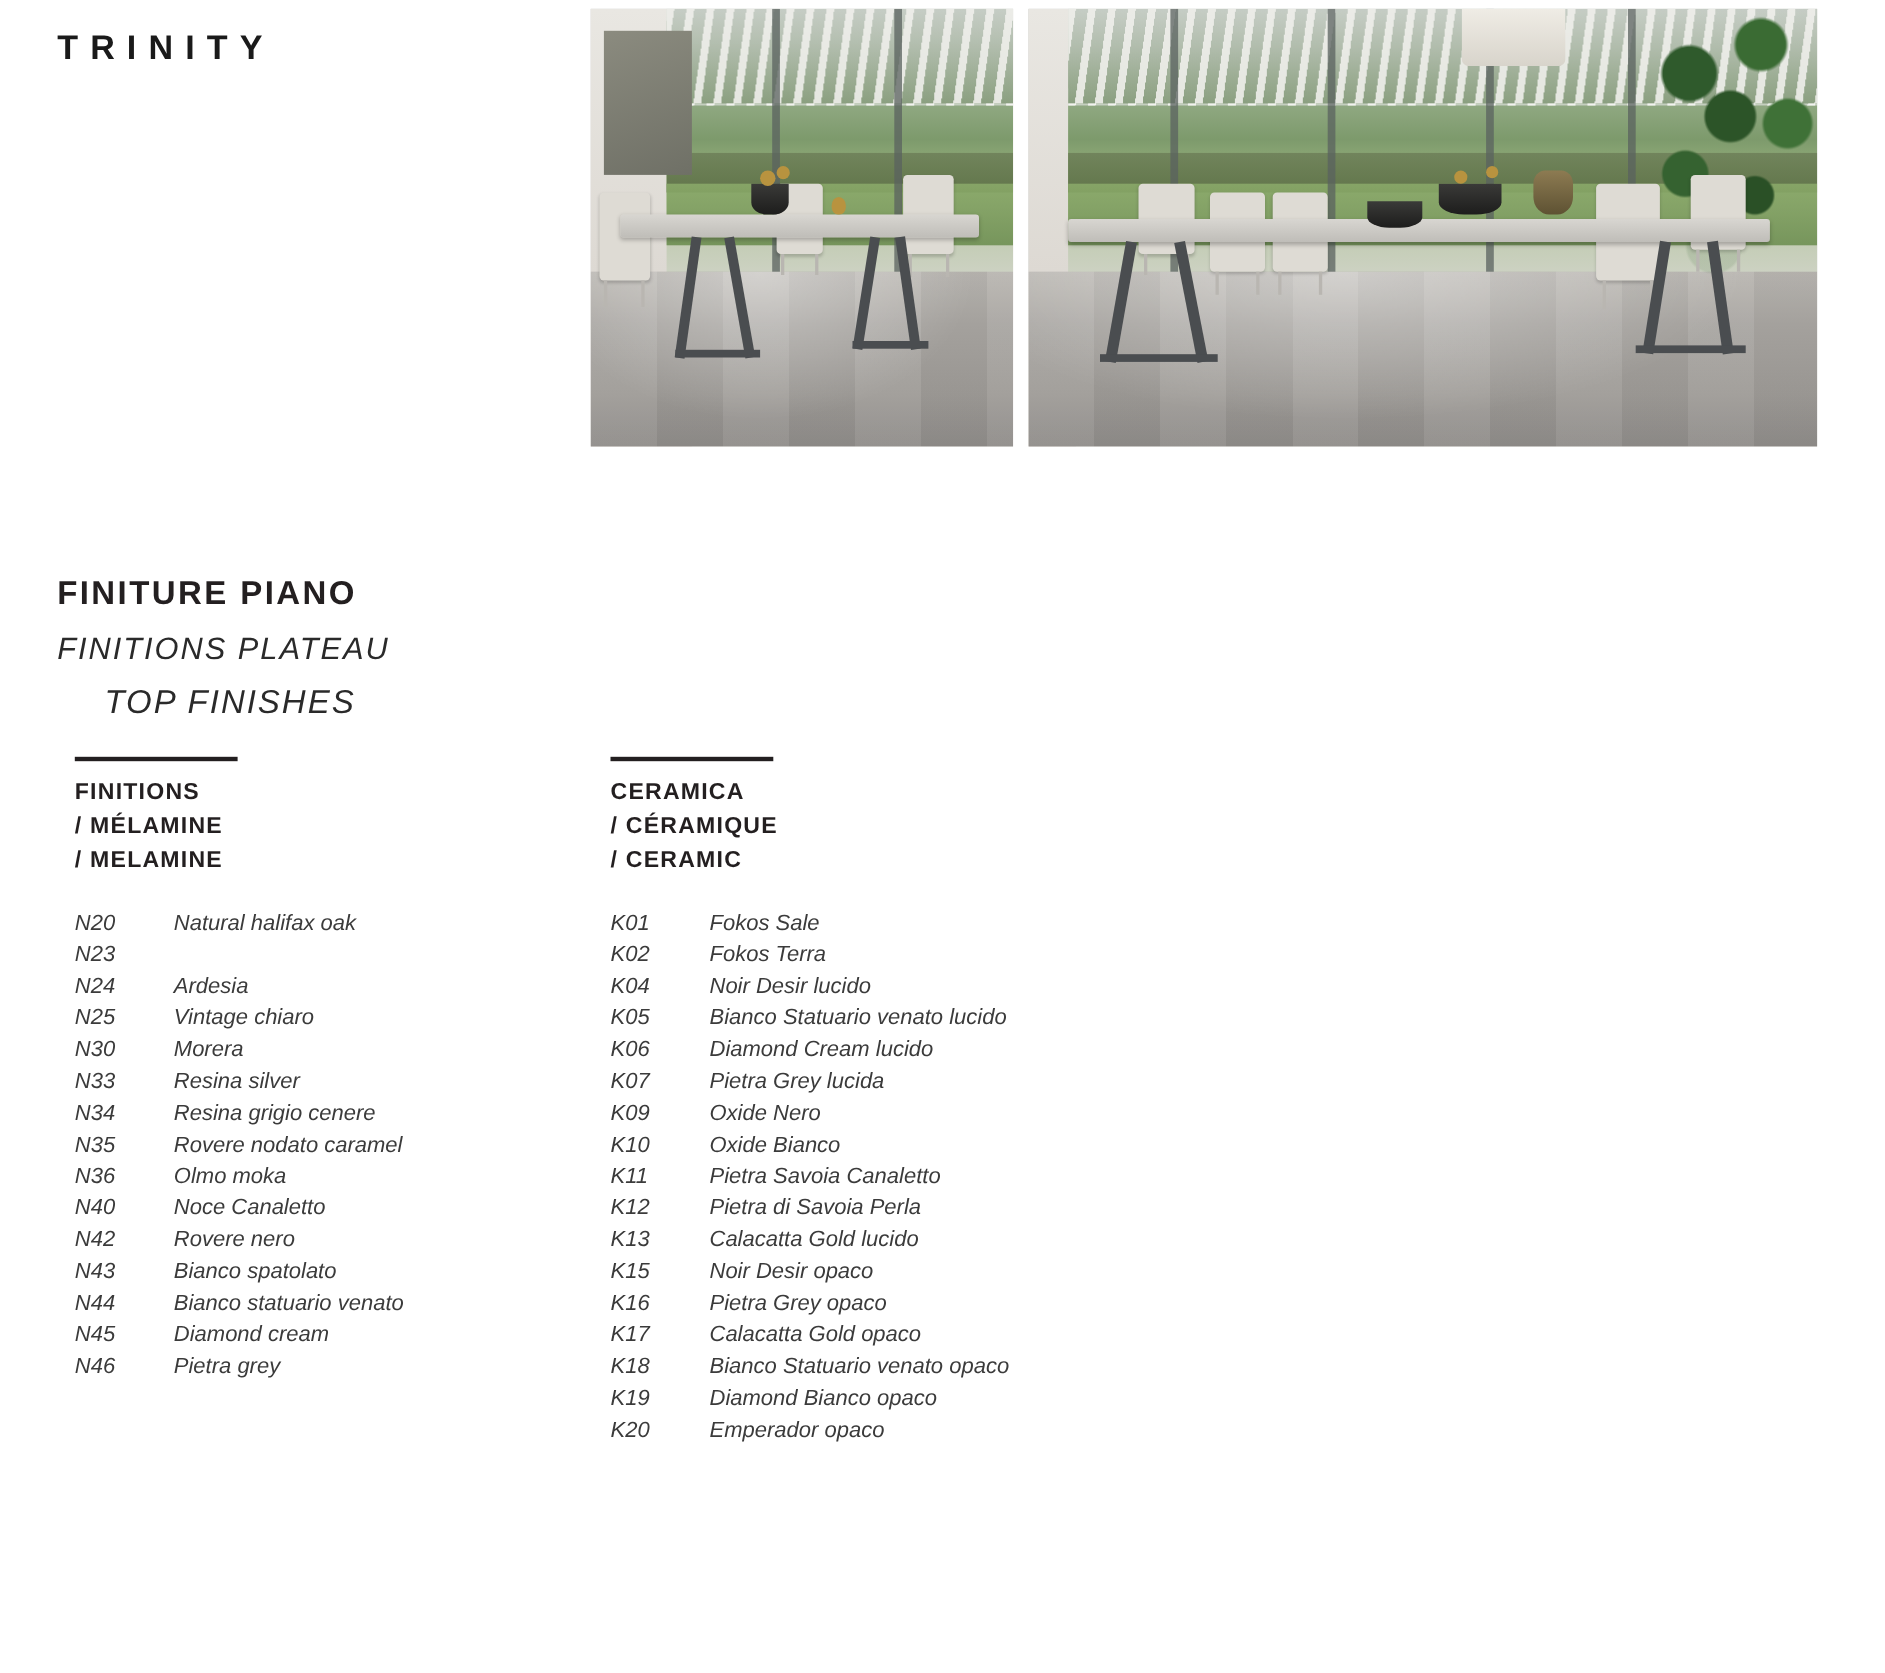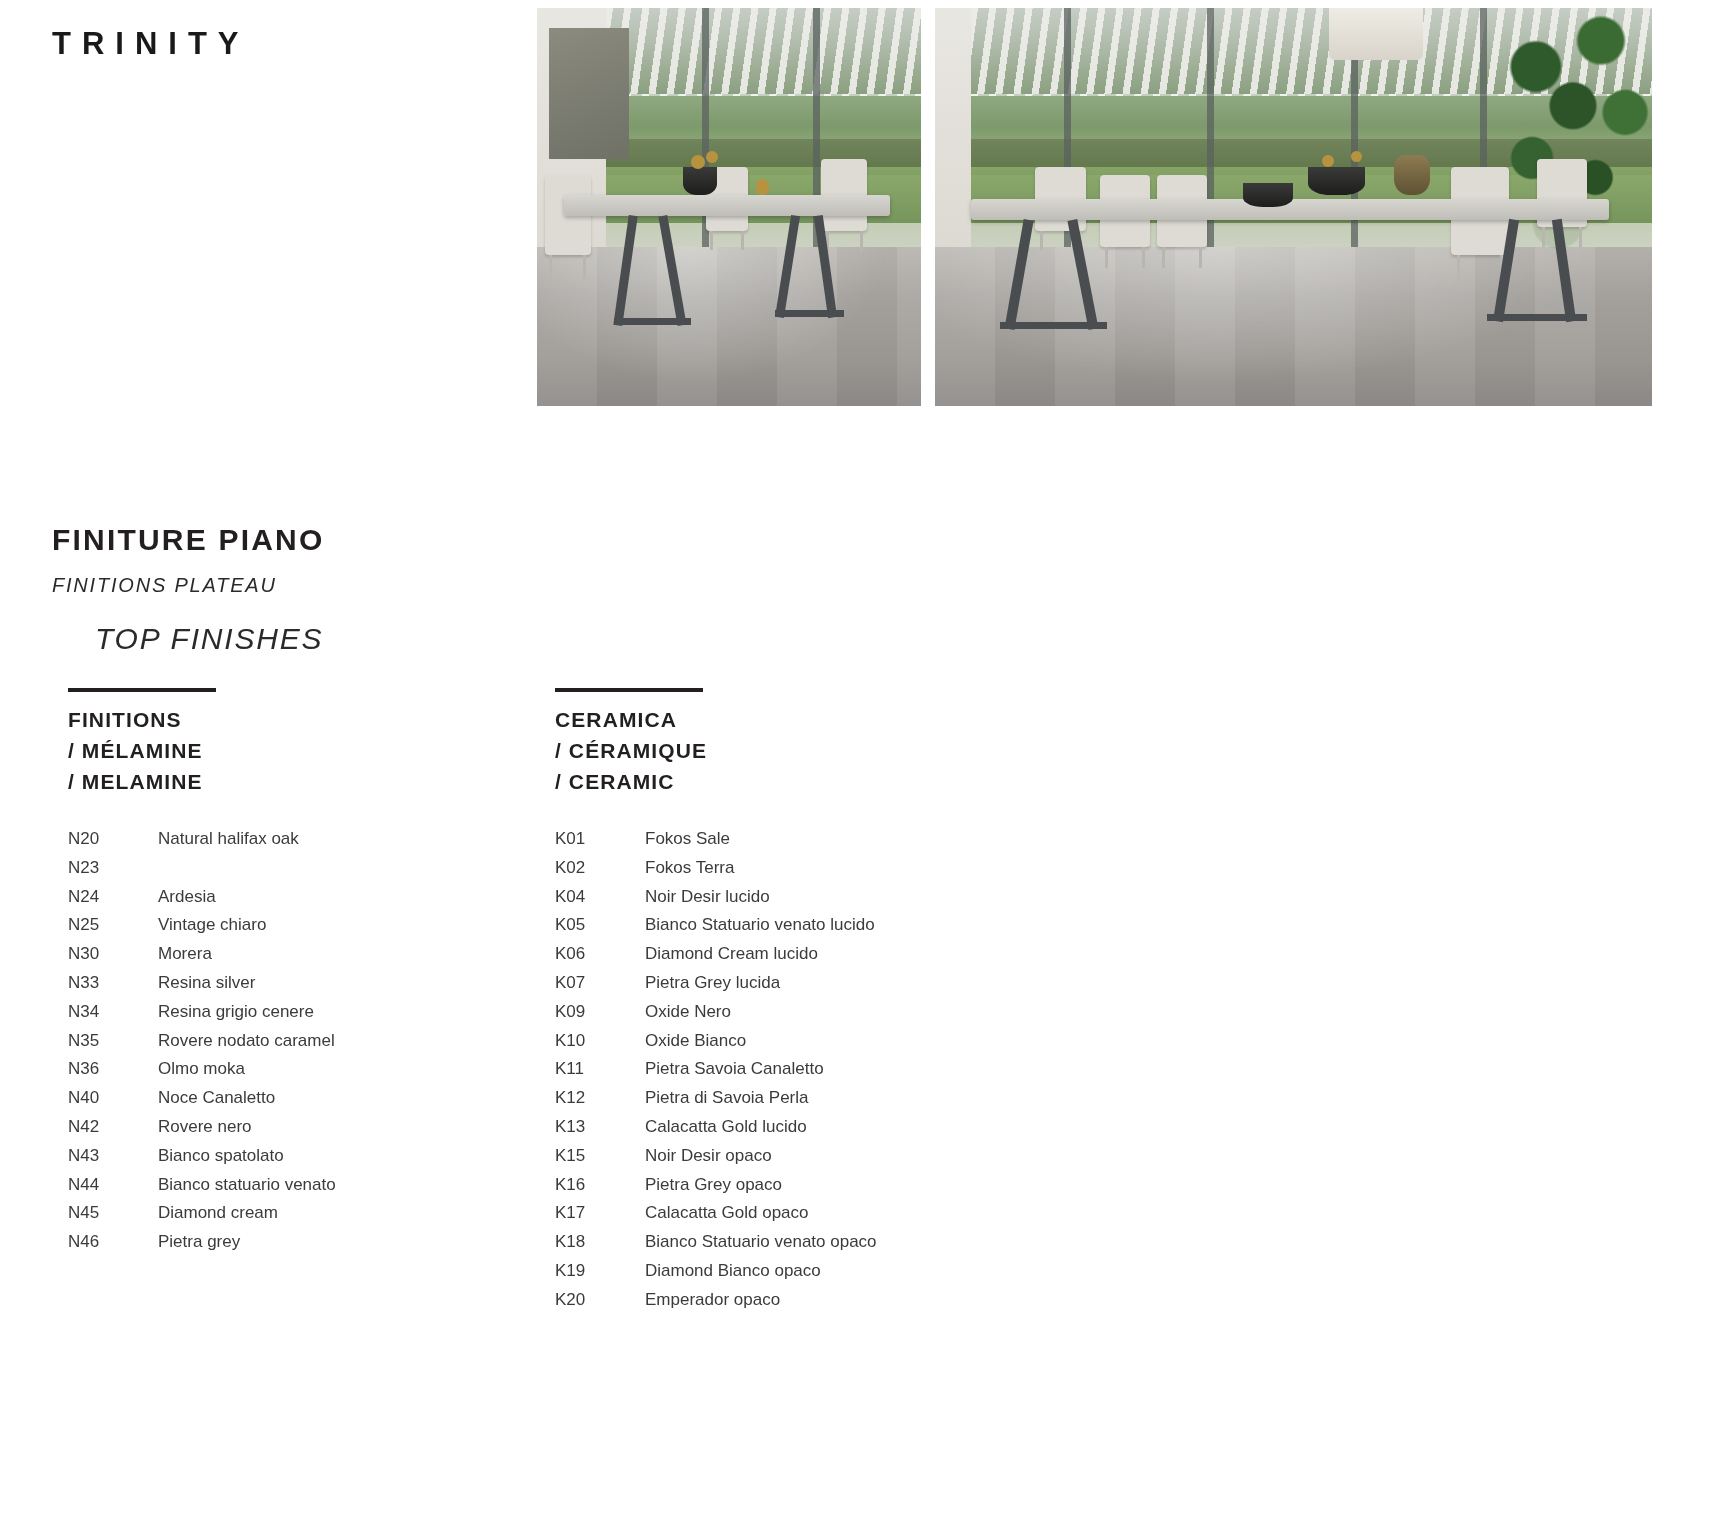--- a/index.html
+++ b/index.html
@@ -127,21 +127,21 @@
     border-radius: 0 0 6px 6px;
   }
 
   
   .sec-title {
     position: absolute; left: 52px; top: 523px;
     font-size: 30px; font-weight: bold; letter-spacing: 2.2px;
   }
   .sec-sub1 {
     position: absolute; left: 52px; top: 574px;
-    font-size: 20px; font-style: italic; letter-spacing: 1.8px; color: #2a2a2a;
+    font-size: 28px; font-style: italic; letter-spacing: 1.8px; color: #2a2a2a;
   }
   .sec-sub2 {
     position: absolute; left: 52px; top: 622px;
     font-size: 30px; font-style: italic; letter-spacing: 1.8px; color: #2a2a2a; margin-left: 43px;
   }
 
   
   .col { position: absolute; top: 688px; }
   .col.one { left: 68px; width: 470px; }
   .col.two { left: 555px; width: 700px; }
@@ -150,21 +150,21 @@
     width: 148px; height: 4px; background: #231f20; margin-bottom: 12px;
   }
   .col-head {
     font-size: 21px; font-weight: bold; letter-spacing: 1.1px; line-height: 31px;
   }
   .list {
     margin-top: 28px;
   }
   .row {
     display: flex; align-items: flex-end;
-    font-size: 17px; line-height: 28.8px; color: #3b3b3b;
+    font-size: 20px; line-height: 28.8px; color: #3b3b3b; font-style: italic;
   }
   .code { width: 90px; flex: 0 0 90px; }
   .name { flex: 1 1 auto; }
 </style>
 </head>
 <body>
 
 <div class="brand">TRINITY</div>
 
 <div class="photos">

